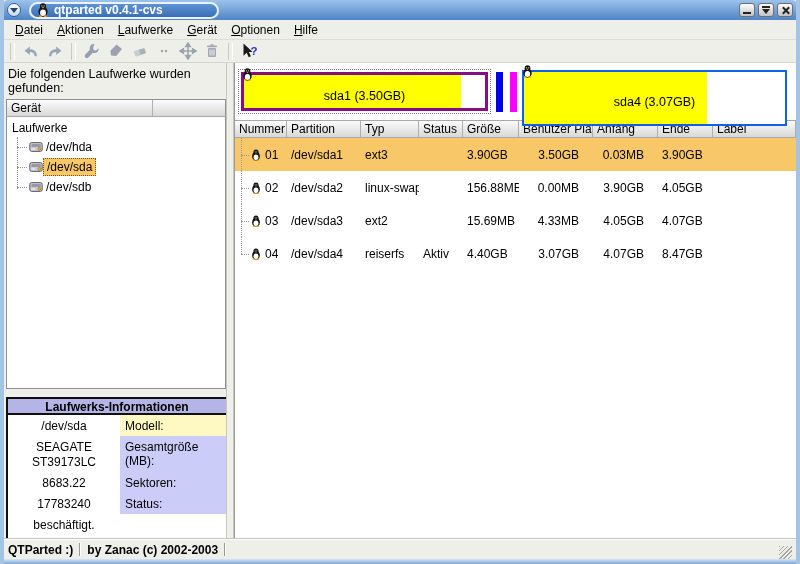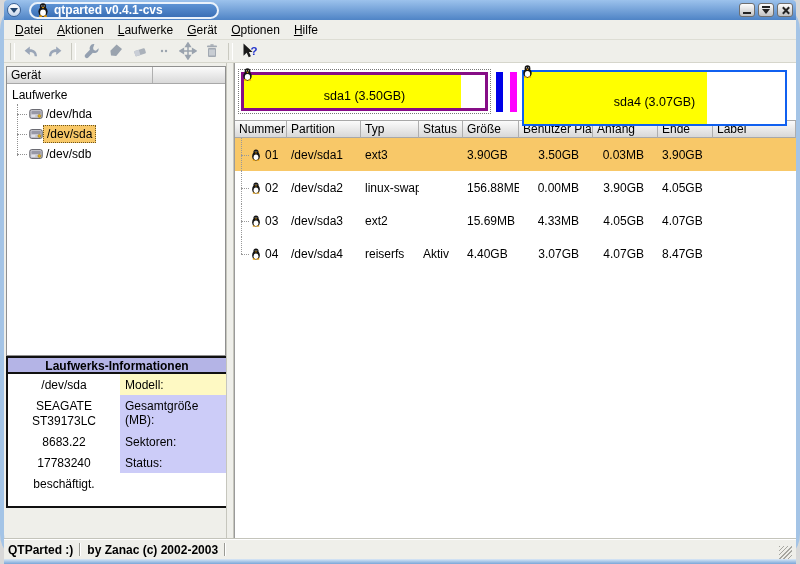--- a/index.html
+++ b/index.html
@@ -9,21 +9,20 @@
     font-size: 12px;
     color: #000;
     background: #d8d8d8;
   }
   .window {
     width: 800px; height: 564px;
     display: flex; flex-direction: column;
     border-left: 4px solid #a4c4e6;
     border-right: 4px solid #a4c4e6;
     background: #efefea;
-    border-radius: 30px;
   }
   
   .titlebar {
     height: 20px; flex: 0 0 20px;
     background: linear-gradient(#9cc2ec, #4f84c6);
     display: flex; align-items: center;
     padding: 0 3px;
     border-radius: 4px 4px 0 0;
   }
   .menu-btn {
@@ -98,21 +97,21 @@
   .tree-body { padding: 2px 2px; }
   .tree-root { height: 18px; display:flex; align-items:center; padding-left: 3px; }
   .tree-children { position: relative; margin-left: 8px; }
   .tree-children:before { content:""; position:absolute; left:0; top:0; height: 52px; border-left: 1px dotted #909090; }
   .tree-item { height: 20px; display: flex; align-items: center; position: relative; padding-left: 12px; cursor: pointer; }
   .tree-item:before { content:""; position:absolute; left:0; top:10px; width:10px; border-top:1px dotted #909090; }
   .tree-item .dlabel { padding: 1px 3px; }
   .tree-item.sel .dlabel { border: 1px dotted #6b5520; }
   
   .info-panel {
-    width: 222px; flex: 0 0 152px; height: 152px;
+    width: 222px; margin-top: 8px; flex: 0 0 152px; height: 152px;
     border: 2px solid #101010; background: #fff; overflow: hidden;
     display: flex; flex-direction: column;
   }
   .info-title { height: 16px; text-align: center; font-weight: bold; border-bottom: 2px solid #101010; padding-top: 1px; }
   .info-grid { flex: 1; display: grid; grid-template-columns: 112px 1fr; align-content: start; }
   .info-label { padding: 4px 4px 2px 5px; line-height: 14px; }
   .info-value { padding: 4px 2px 2px 2px; text-align: center; line-height: 15px; background: #fff; }
   
   .splitter { width: 8px; flex: 0 0 8px; background: #efefea; border-left: 1px solid #c6c6bd; border-right: 1px solid #c6c6bd; cursor: col-resize; }
   
@@ -288,20 +287,21 @@
       <svg width="18" height="18" viewBox="0 0 18 18">
           <polygon points="3.5,1.5 3.5,13.8 6.7,10.8 8.7,15.2 10.9,14.2 8.9,9.9 12.6,9.9" fill="#1a1a1a"></polygon>
           <text x="10.6" y="12.5" font-size="11.5" font-weight="bold" fill="#2233cc" font-family="Liberation Sans, sans-serif">?</text>
         </svg>
     </div>
   </div>
 
   <div class="main">
 
     <div class="left-panel">
+      <div class="found-label">Die folgenden Laufwerke wurden gefunden:</div>
 
       <div class="tree">
         <div class="tree-header">
           <div class="hc1">Gerät</div>
           <div class="hc2"></div>
         </div>
         <div class="tree-body">
           <div class="tree-root">Laufwerke</div>
           <div class="tree-children">
             <div class="tree-item">

